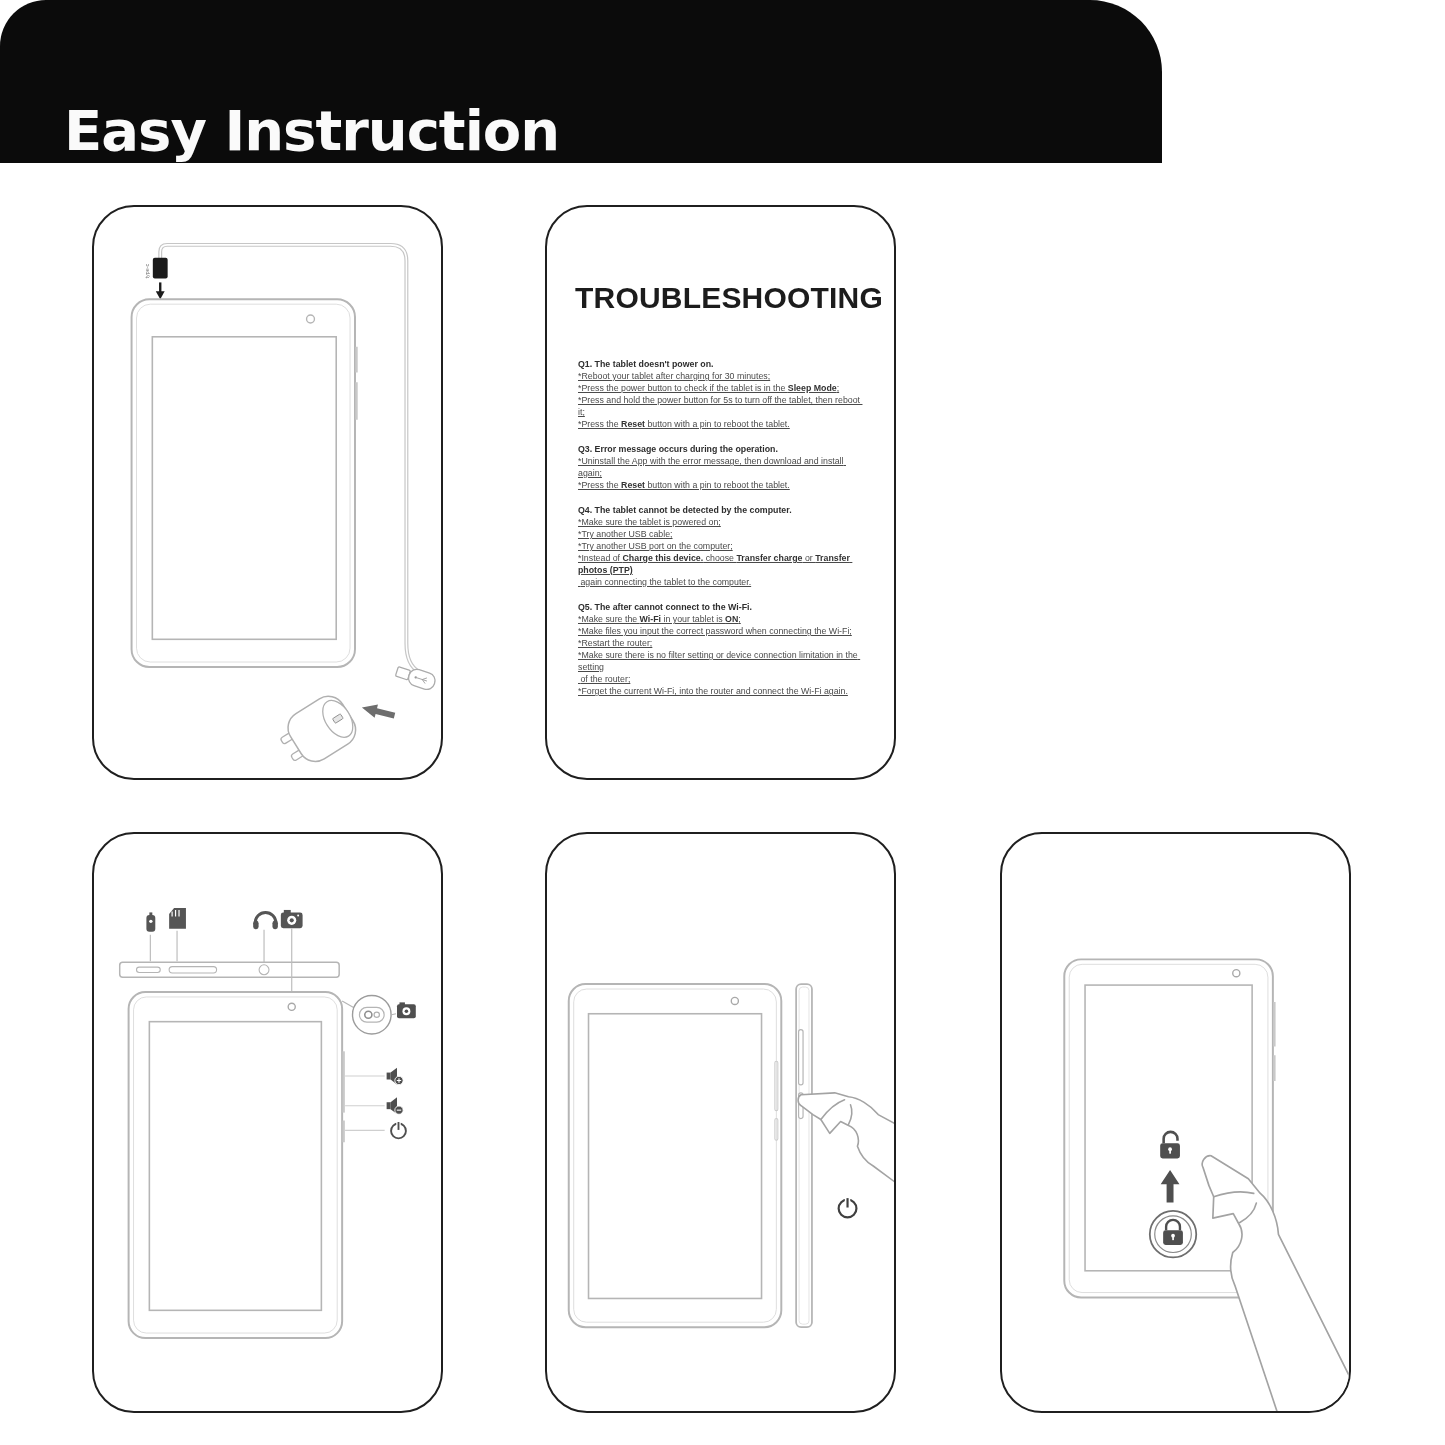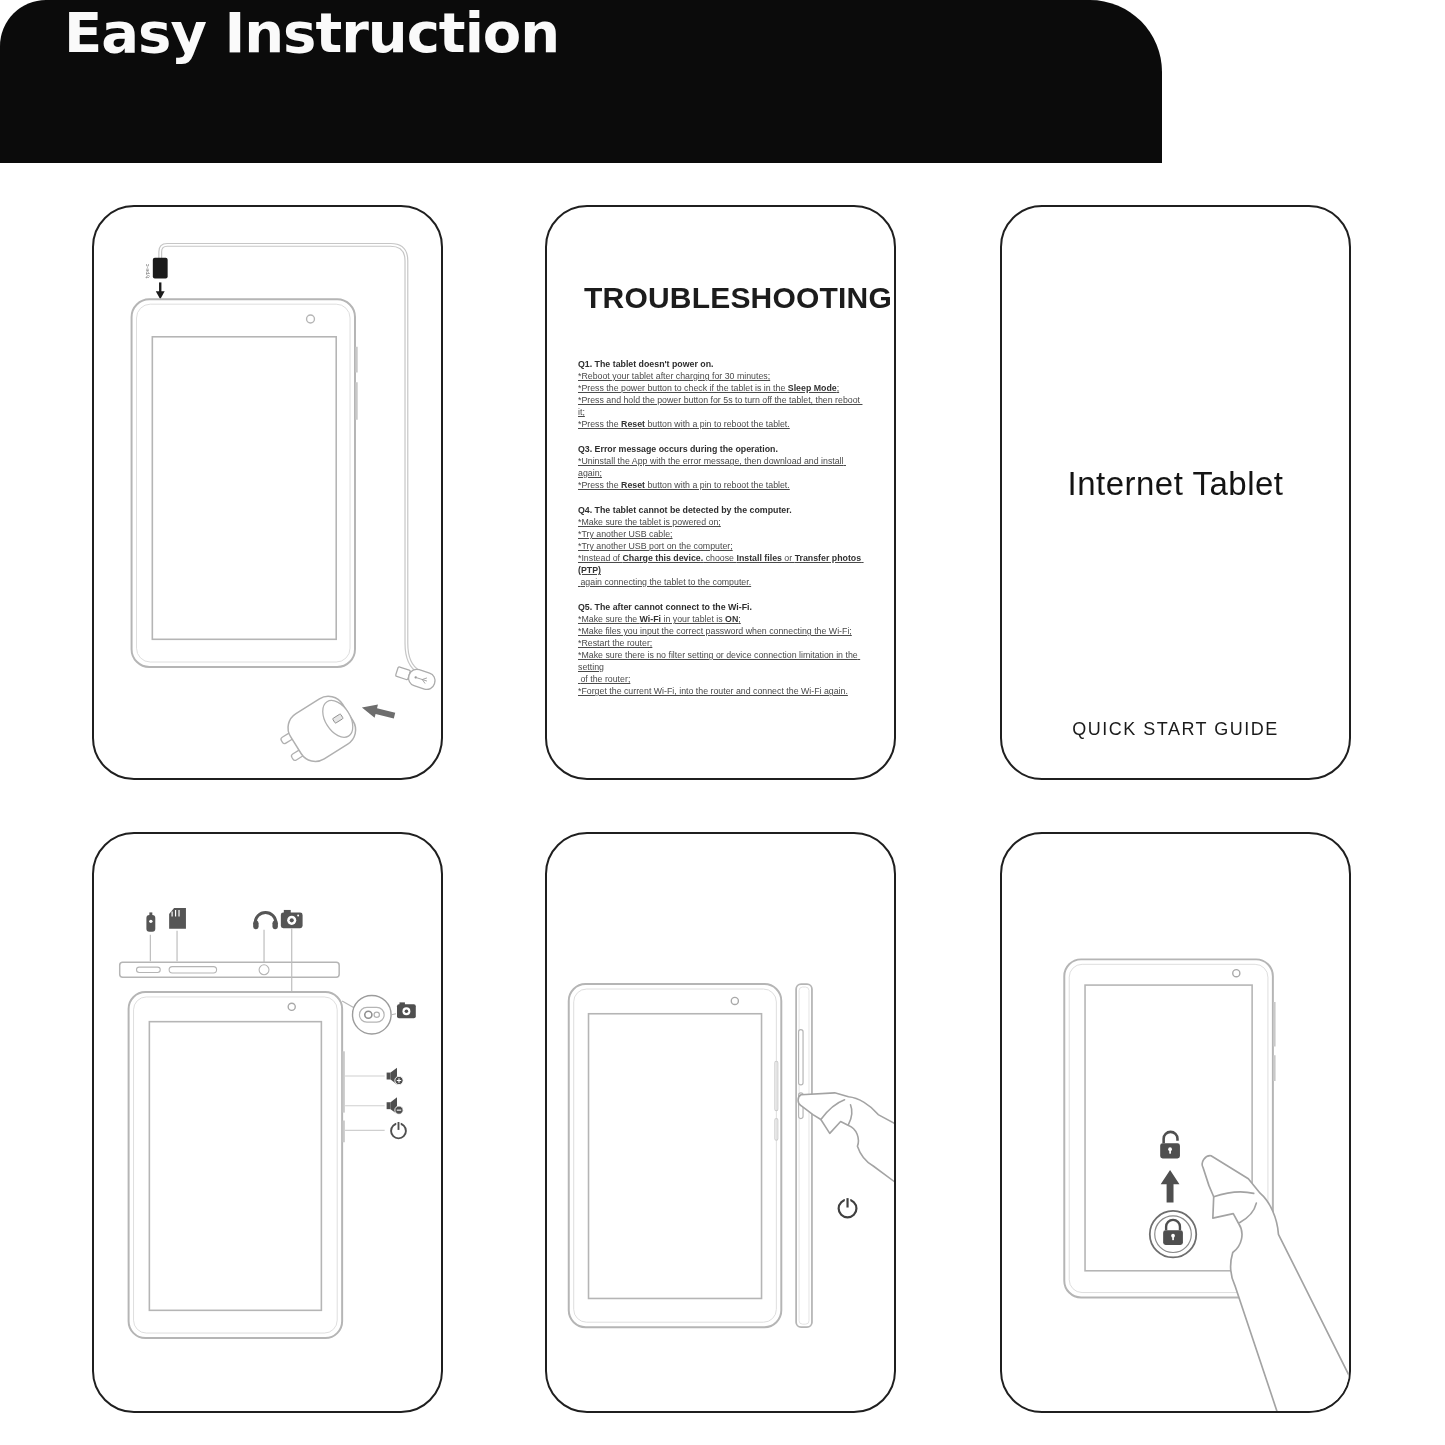--- a/index.html
+++ b/index.html
@@ -1,34 +1,34 @@
 <!DOCTYPE html>
 <html><head>
 <meta charset="utf-8">
 <style>
   html,body{margin:0;padding:0;background:#ffffff;}
   .page{position:relative;width:1445px;height:1445px;background:#ffffff;overflow:hidden;
         font-family:"Liberation Sans",sans-serif;}
   
   .hdr{position:absolute;left:0;top:0;width:1162px;height:163px;background:#0b0b0b;
-       border-radius:46px 72px 0 0;display:flex;align-items:flex-start;}
+       border-radius:46px 72px 0 0;display:flex;align-items:flex-end;}
   .hdr h1{margin:0 0 0 64px;color:#fafafa;font-family:"DejaVu Sans","Liberation Sans",sans-serif;
           font-weight:bold;font-size:56px;letter-spacing:-1px;}
   
   .panel{position:absolute;width:351px;height:575px;background:#fff;border:2.5px solid #1f1f1f;
          border-radius:42px;box-sizing:border-box;overflow:hidden;}
   #p1{left:92px;top:205px;}
   #p2{left:545px;top:205px;}
   #p3{left:1000px;top:205px;}
   #p4{left:92px;top:832px;height:581px;}
   #p5{left:545px;top:832px;height:581px;}
   #p6{left:1000px;top:832px;height:581px;}
   .panel svg{display:block;width:100%;height:100%;}
   
-  .ts-title{margin:74px 0 15px 0;padding-left:37px;font-size:30px;font-weight:bold;color:#1c1c1c;
+  .ts-title{margin:74px 0 15px 0;padding-left:28px;font-size:30px;font-weight:bold;color:#1c1c1c;
             letter-spacing:0.2px;}
   .ts-wrap{padding:0 28px 0 31px;margin-top:43px;}
   .ts-sec{margin-bottom:13px;}
   .ts-q{font-size:8.8px;font-weight:bold;color:#2e2e2e;line-height:12px;}
   .ts-line{font-size:8.8px;color:#4a4a4a;line-height:12px;white-space:pre-wrap;text-decoration:underline;}
   .ts-line b{color:#333;}
   
   .cover{position:relative;width:100%;height:100%;}
   .cover-title{position:absolute;left:0;right:0;top:258px;text-align:center;
                font-size:33px;color:#141414;letter-spacing:0.5px;}
@@ -103,41 +103,35 @@
         <div class="ts-sec">
           <div class="ts-q">Q3. Error message occurs during the operation.</div>
           <div class="ts-line">*Uninstall the App with the error message, then download and install again;</div>
           <div class="ts-line">*Press the <b>Reset</b> button with a pin to reboot the tablet.</div>
         </div>
         <div class="ts-sec">
           <div class="ts-q">Q4. The tablet cannot be detected by the computer.</div>
           <div class="ts-line">*Make sure the tablet is powered on;</div>
           <div class="ts-line">*Try another USB cable;</div>
           <div class="ts-line">*Try another USB port on the computer;</div>
-          <div class="ts-line">*Instead of <b>Charge this device.</b> choose <b>Install files</b> or <b>Transfer photos (PTP)</b></div>
+          <div class="ts-line">*Instead of <b>Charge this device.</b> choose <b>Transfer charge</b> or <b>Transfer photos (PTP)</b></div>
           <div class="ts-line"> again connecting the tablet to the computer.</div>
         </div>
         <div class="ts-sec">
           <div class="ts-q">Q5. The after cannot connect to the Wi-Fi.</div>
           <div class="ts-line">*Make sure the <b>Wi-Fi</b> in your tablet is <b>ON</b>;</div>
           <div class="ts-line">*Make files you input the correct password when connecting the Wi-Fi;</div>
           <div class="ts-line">*Restart the router;</div>
           <div class="ts-line">*Make sure there is no filter setting or device connection limitation in the setting</div>
           <div class="ts-line"> of the router;</div>
           <div class="ts-line">*Forget the current Wi-Fi, into the router and connect the Wi-Fi again.</div>
         </div>
       </div>
   </section>
 
-  <section class="panel" id="p3">
-    <div class="cover">
-      <div class="cover-title">Internet Tablet</div>
-      <div class="cover-sub">QUICK START GUIDE</div>
-    </div>
-  </section>
 
   <section class="panel" id="p4">
     <svg viewBox="0 0 351 580">
 
       <path d="M57,100 V127 M84,96 V127 M172,95 V129" stroke="#bdbdbd" stroke-width="1.2" fill="none"></path>
 
       <g>
         <rect x="26" y="128" width="222" height="15" rx="3" fill="#ffffff" stroke="#b5b5b5" stroke-width="1.5"></rect>
         <rect x="43" y="132.8" width="24" height="5.5" rx="2.7" fill="#ffffff" stroke="#b5b5b5" stroke-width="1.1"></rect>
         <rect x="76" y="132.3" width="48" height="6.5" rx="3.2" fill="#ffffff" stroke="#b5b5b5" stroke-width="1.1"></rect>

